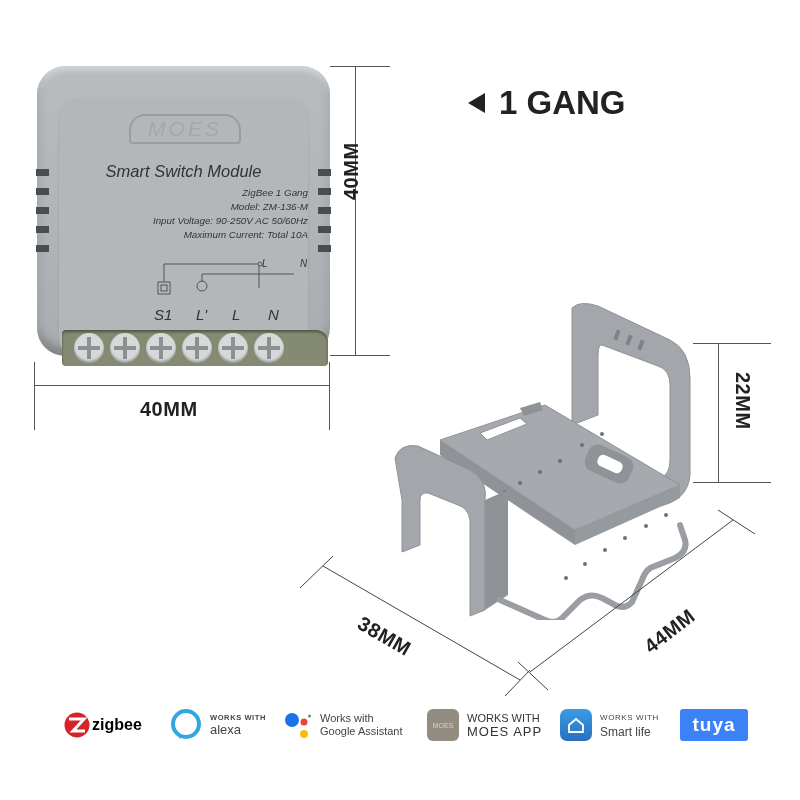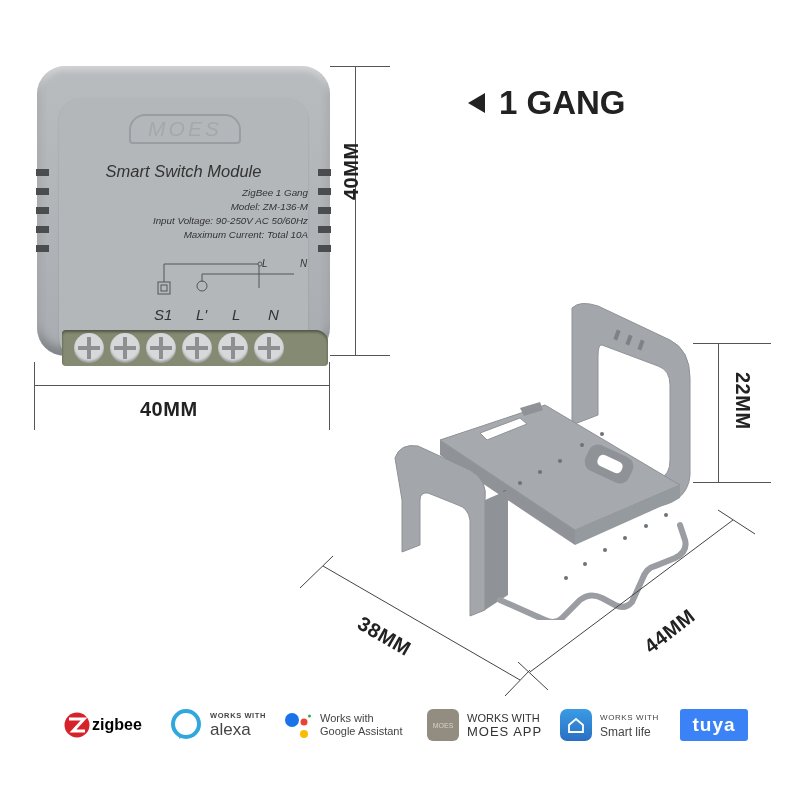--- a/index.html
+++ b/index.html
@@ -198,21 +198,21 @@
     <span class="big-word" style="font-size:16px;font-weight:bold;margin-left:-6px">zigbee</span>
   </div>
 
   <div class="logo-item" style="left:170px">
     <svg width="32" height="32" viewBox="0 0 32 32">
       <circle cx="16" cy="15" r="13" fill="none" stroke="#31a8dd" stroke-width="4"></circle>
       <path d="M10,26 L9,30 L14,27" fill="#31a8dd"></path>
     </svg>
     <div>
       <div class="works-small">WORKS WITH</div>
-      <div class="big-word" style="font-size:17px;color:#444">alexa</div>
+      <div class="big-word" style="font-size:13px;color:#444">alexa</div>
     </div>
   </div>
 
   <div class="logo-item" style="left:284px">
     <svg width="28" height="30" viewBox="0 0 28 30">
       <circle cx="8" cy="10" r="7" fill="#1a73e8"></circle>
       <circle cx="20" cy="12" r="3.5" fill="#ea4335"></circle>
       <circle cx="20" cy="24" r="4" fill="#fbbc04"></circle>
       <circle cx="25.5" cy="6" r="1.5" fill="#34a853"></circle>
     </svg>

